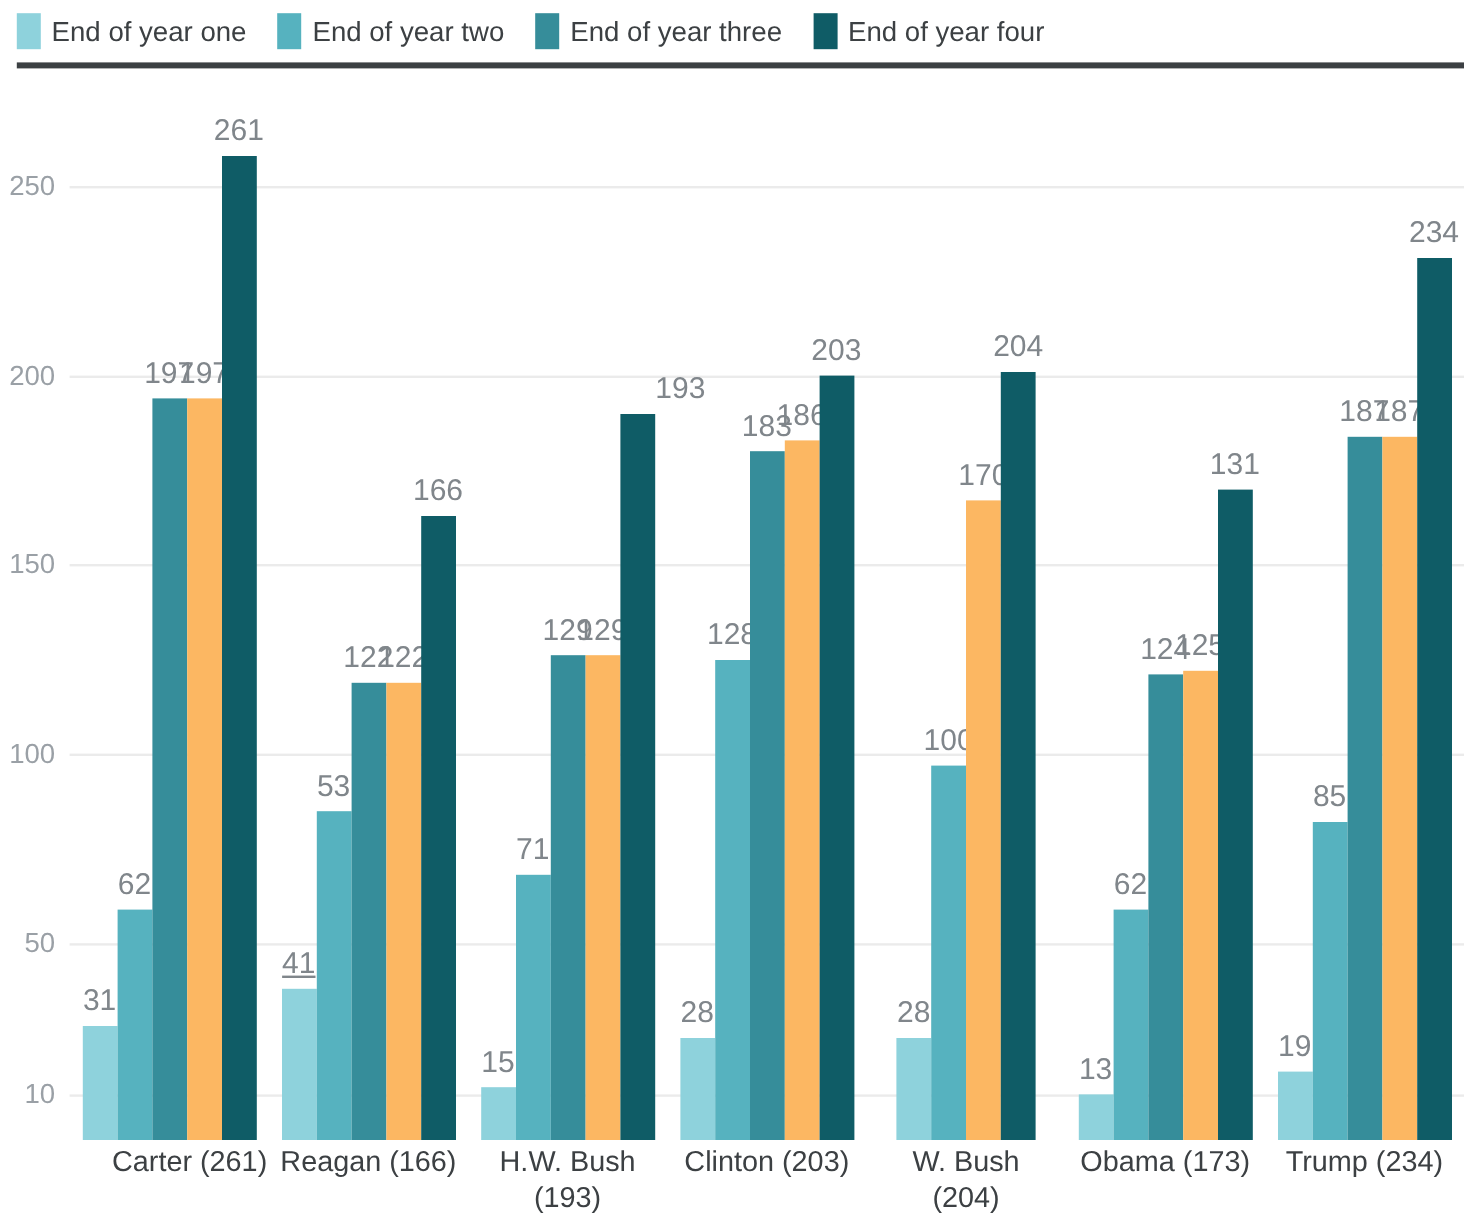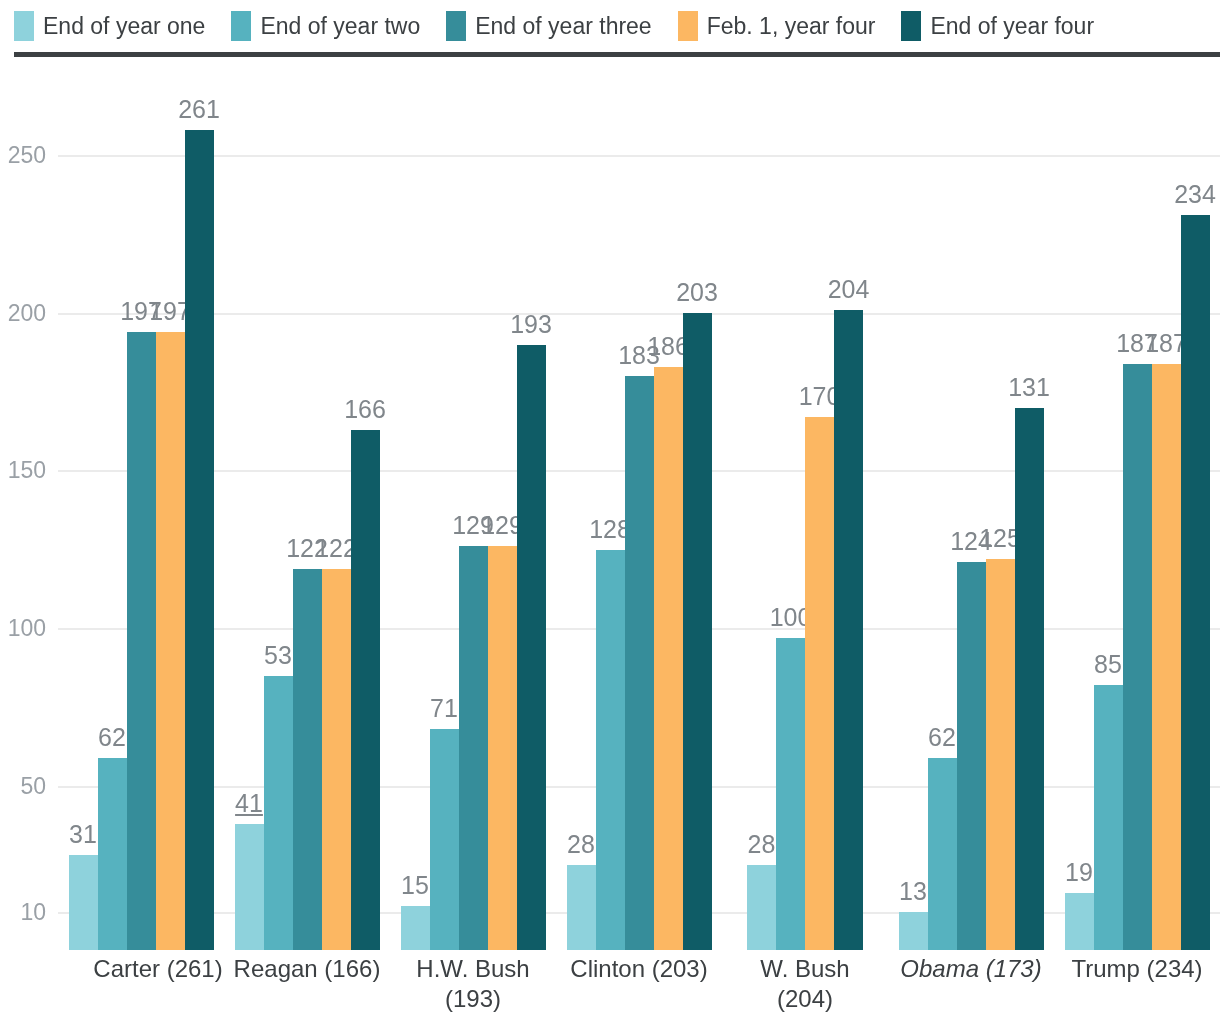--- a/index.html
+++ b/index.html
@@ -152,24 +152,20 @@
         <span class="legend-swatch" style="background: rgb(142, 210, 220);"></span>
         <span class="legend-label">End of year one</span>
       </div>
       <div class="legend-item">
         <span class="legend-swatch" style="background: rgb(86, 178, 191);"></span>
         <span class="legend-label">End of year two</span>
       </div>
       <div class="legend-item">
         <span class="legend-swatch" style="background: rgb(54, 141, 154);"></span>
         <span class="legend-label">End of year three</span>
-      </div>
-      <div class="legend-item">
-        <span class="legend-swatch" style="background: rgb(252, 183, 98);"></span>
-        <span class="legend-label">Feb. 1, year four</span>
       </div>
       <div class="legend-item">
         <span class="legend-swatch" style="background: rgb(15, 92, 102);"></span>
         <span class="legend-label">End of year four</span>
       </div>
     </div>
 
   <div class="plot">
     <div class="gridlines">
         <div class="gridline" style="top: 859.627px;"></div>
@@ -241,21 +237,21 @@
           </div>
           <div class="bar-wrap" style="width: 29px;">
             <span class="bar-value" style="bottom: 409.534px;">129</span>
             <div class="bar" style="height: 403.534px; background: rgb(54, 141, 154);"></div>
           </div>
           <div class="bar-wrap" style="width: 29px;">
             <span class="bar-value" style="bottom: 409.534px;">129</span>
             <div class="bar" style="height: 403.534px; background: rgb(252, 183, 98);"></div>
           </div>
           <div class="bar-wrap" style="width: 29px;">
-            <span class="bar-value" style="bottom: 611.301px;">193</span>
+            <span class="bar-value" style="bottom: 611.301px; margin-left: 36px;">193</span>
             <div class="bar" style="height: 605.301px; background: rgb(15, 92, 102);"></div>
           </div>
         </div>
         <div class="group" style="left: 566.5px; width: 145px; height: 888px;">
           <div class="bar-wrap" style="width: 29px;">
             <span class="bar-value" style="bottom: 91.1205px;">28</span>
             <div class="bar" style="height: 85.1205px; background: rgb(142, 210, 220);"></div>
           </div>
           <div class="bar-wrap" style="width: 29px;">
             <span class="bar-value" style="bottom: 406.382px;">128</span>
@@ -339,17 +335,17 @@
       </div>
     <div class="baseline"></div>
   </div>
 
   <div class="xlabels">
       <div class="xlabel" style="left: 75px; width: 166px;"><span>Carter (261)</span></div>
       <div class="xlabel" style="left: 224px; width: 166px;"><span>Reagan (166)</span></div>
       <div class="xlabel" style="left: 390px; width: 166px;"><span>H.W. Bush</span><br><span>(193)</span></div>
       <div class="xlabel" style="left: 556px; width: 166px;"><span>Clinton (203)</span></div>
       <div class="xlabel" style="left: 722px; width: 166px;"><span>W. Bush</span><br><span>(204)</span></div>
-      <div class="xlabel" style="left: 888px; width: 166px; font-style: italic;"><span>Obama (173)</span></div>
+      <div class="xlabel" style="left: 888px; width: 166px;"><span>Obama (173)</span></div>
       <div class="xlabel" style="left: 1054px; width: 166px;"><span>Trump (234)</span></div>
     </div>
 
 </div>
 
 </body></html>

